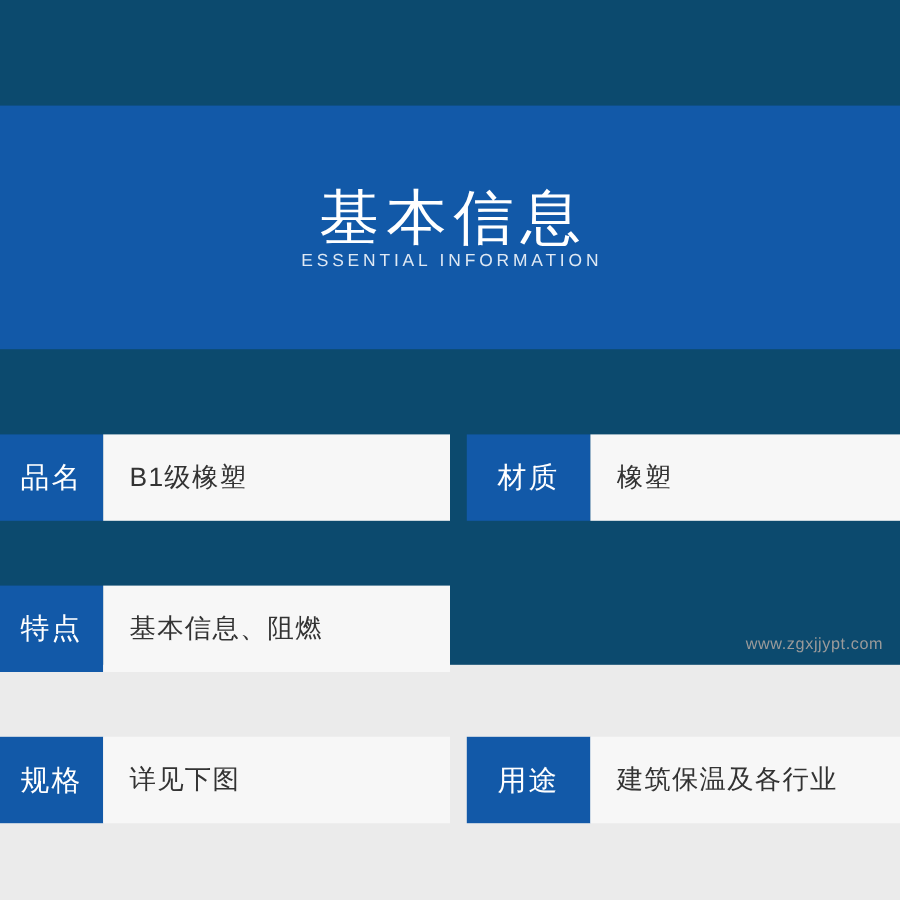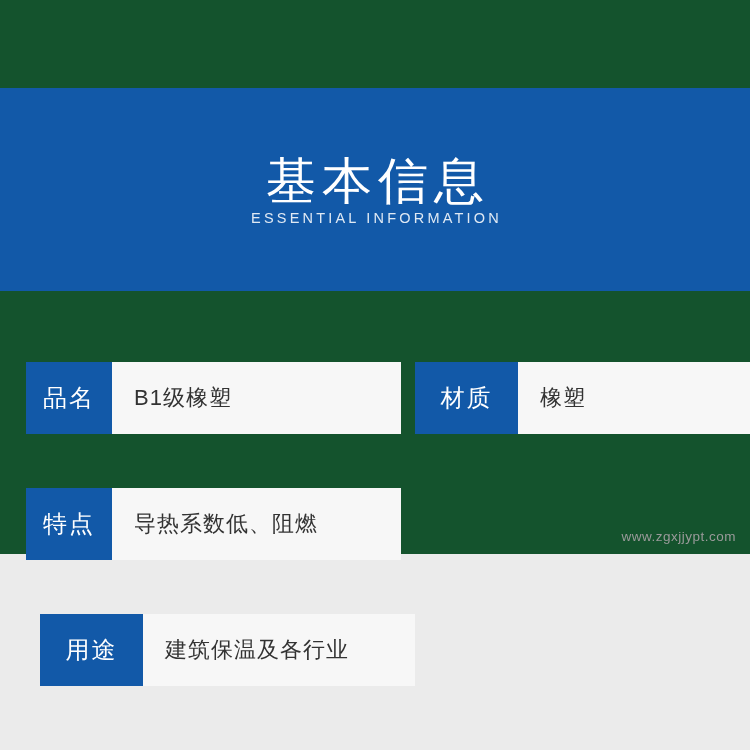--- a/index.html
+++ b/index.html
@@ -10,21 +10,21 @@
     width: 750px;
     height: 750px;
     background: #ebebeb;
     font-family: "Liberation Sans", "DejaVu Sans", sans-serif;
     overflow: hidden;
   }
   .page {
     position: relative;
     width: 750px;
     height: 554px;
-    background: #14532d;
+    background: #0c4a6e;
   }
 
   
   .banner {
     position: absolute;
     left: 0;
     top: 88px;
     width: 750px;
     height: 203px;
     background: #1259a8;
@@ -54,21 +54,20 @@
     left: 0;
     top: 362px;
     width: 750px;
   }
   .row {
     position: relative;
     height: 72px;
     margin-bottom: 54px;
     display: flex;
     align-items: stretch;
-    padding-left: 26px;
   }
   .cell {
     display: flex;
     align-items: stretch;
   }
   .cell-label {
     background: #1259a8;
     color: #ffffff;
     font-size: 24px;
     letter-spacing: 2px;
@@ -135,25 +134,29 @@
       </div>
       <div class="group-right cell">
         <div class="cell-label">材质</div>
         <div class="cell-value">橡塑</div>
       </div>
     </div>
 
     <div class="row">
       <div class="group-left cell">
         <div class="cell-label">特点</div>
-        <div class="cell-value">导热系数低、阻燃</div>
+        <div class="cell-value">基本信息、阻燃</div>
       </div>
     </div>
 
     <div class="row">
+      <div class="group-left cell">
+        <div class="cell-label">规格</div>
+        <div class="cell-value">详见下图</div>
+      </div>
       <div class="group-right cell">
         <div class="cell-label">用途</div>
         <div class="cell-value">建筑保温及各行业</div>
       </div>
     </div>
 
   </div>
 
   <div class="watermark">www.zgxjjypt.com</div>
 

